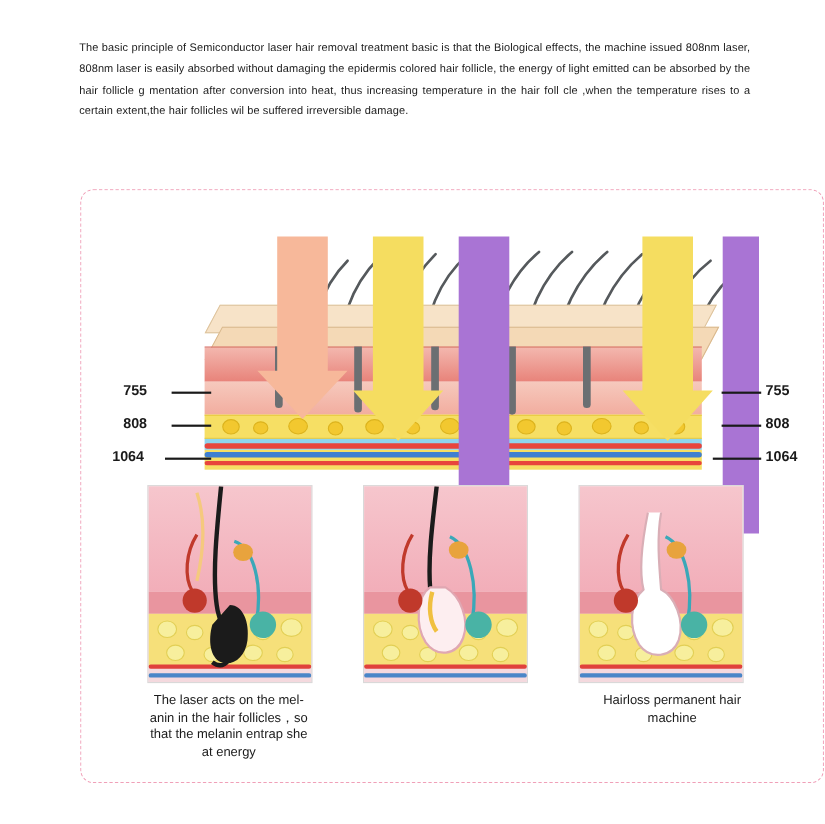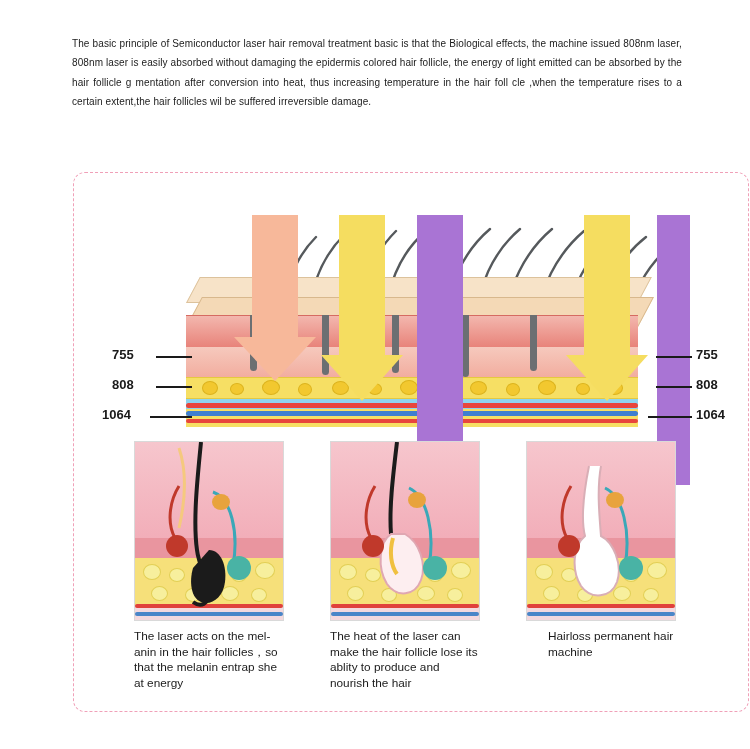--- a/index.html
+++ b/index.html
@@ -154,20 +154,21 @@
     height: 1.5px;
     background: #1a1a1a;
   }
   
   .cards {
     position: absolute;
     left: 60px;
     top: 268px;
     width: 560px;
     height: 250px;
+    text-align: center;
   }
   .card {
     position: absolute;
     top: 0;
     width: 148px;
   }
   .card .img {
     position: relative;
     width: 148px;
     height: 178px;
@@ -394,21 +395,20 @@
             <path d="M66 0 C62 34 58 66 60 92" stroke="#1b1b1b" stroke-width="4" fill="none"></path>
             <path d="M60 92 C48 100 46 126 56 142 C66 156 84 154 90 138 C96 122 88 100 74 92 Z" fill="#fdeef0" stroke="#e0a7b2" stroke-width="2"></path>
             <path d="M62 96 C58 110 60 124 66 132" stroke="#f0c040" stroke-width="4" fill="none"></path>
             <path d="M78 46 C96 54 104 90 98 124" stroke="#3aa8b8" stroke-width="3" fill="none"></path>
             <circle cx="104" cy="126" r="12" fill="#49b3a5"></circle>
             <path d="M44 44 C34 60 32 82 40 96" stroke="#c0392b" stroke-width="3" fill="none"></path>
             <circle cx="42" cy="104" r="11" fill="#c0392b"></circle>
             <ellipse cx="86" cy="58" rx="9" ry="8" fill="#e8a33d"></ellipse>
           </svg>
         </div>
-        <div class="cap">The heat of the laser can make the hair follicle lose its ablity to produce and nourish the hair</div>
       </div>
 
       <div class="card" style="left:392px;">
         <div class="img">
           <div class="mini-skin-top"></div>
           <div class="mini-skin-mid"></div>
           <div class="mini-skin-fat"></div>
           <div class="mini-skin-bottom"></div>
           <div class="mini-globule" style="left:8px;top:122px;width:16px;height:14px;"></div>
           <div class="mini-globule" style="left:34px;top:126px;width:14px;height:12px;"></div>

